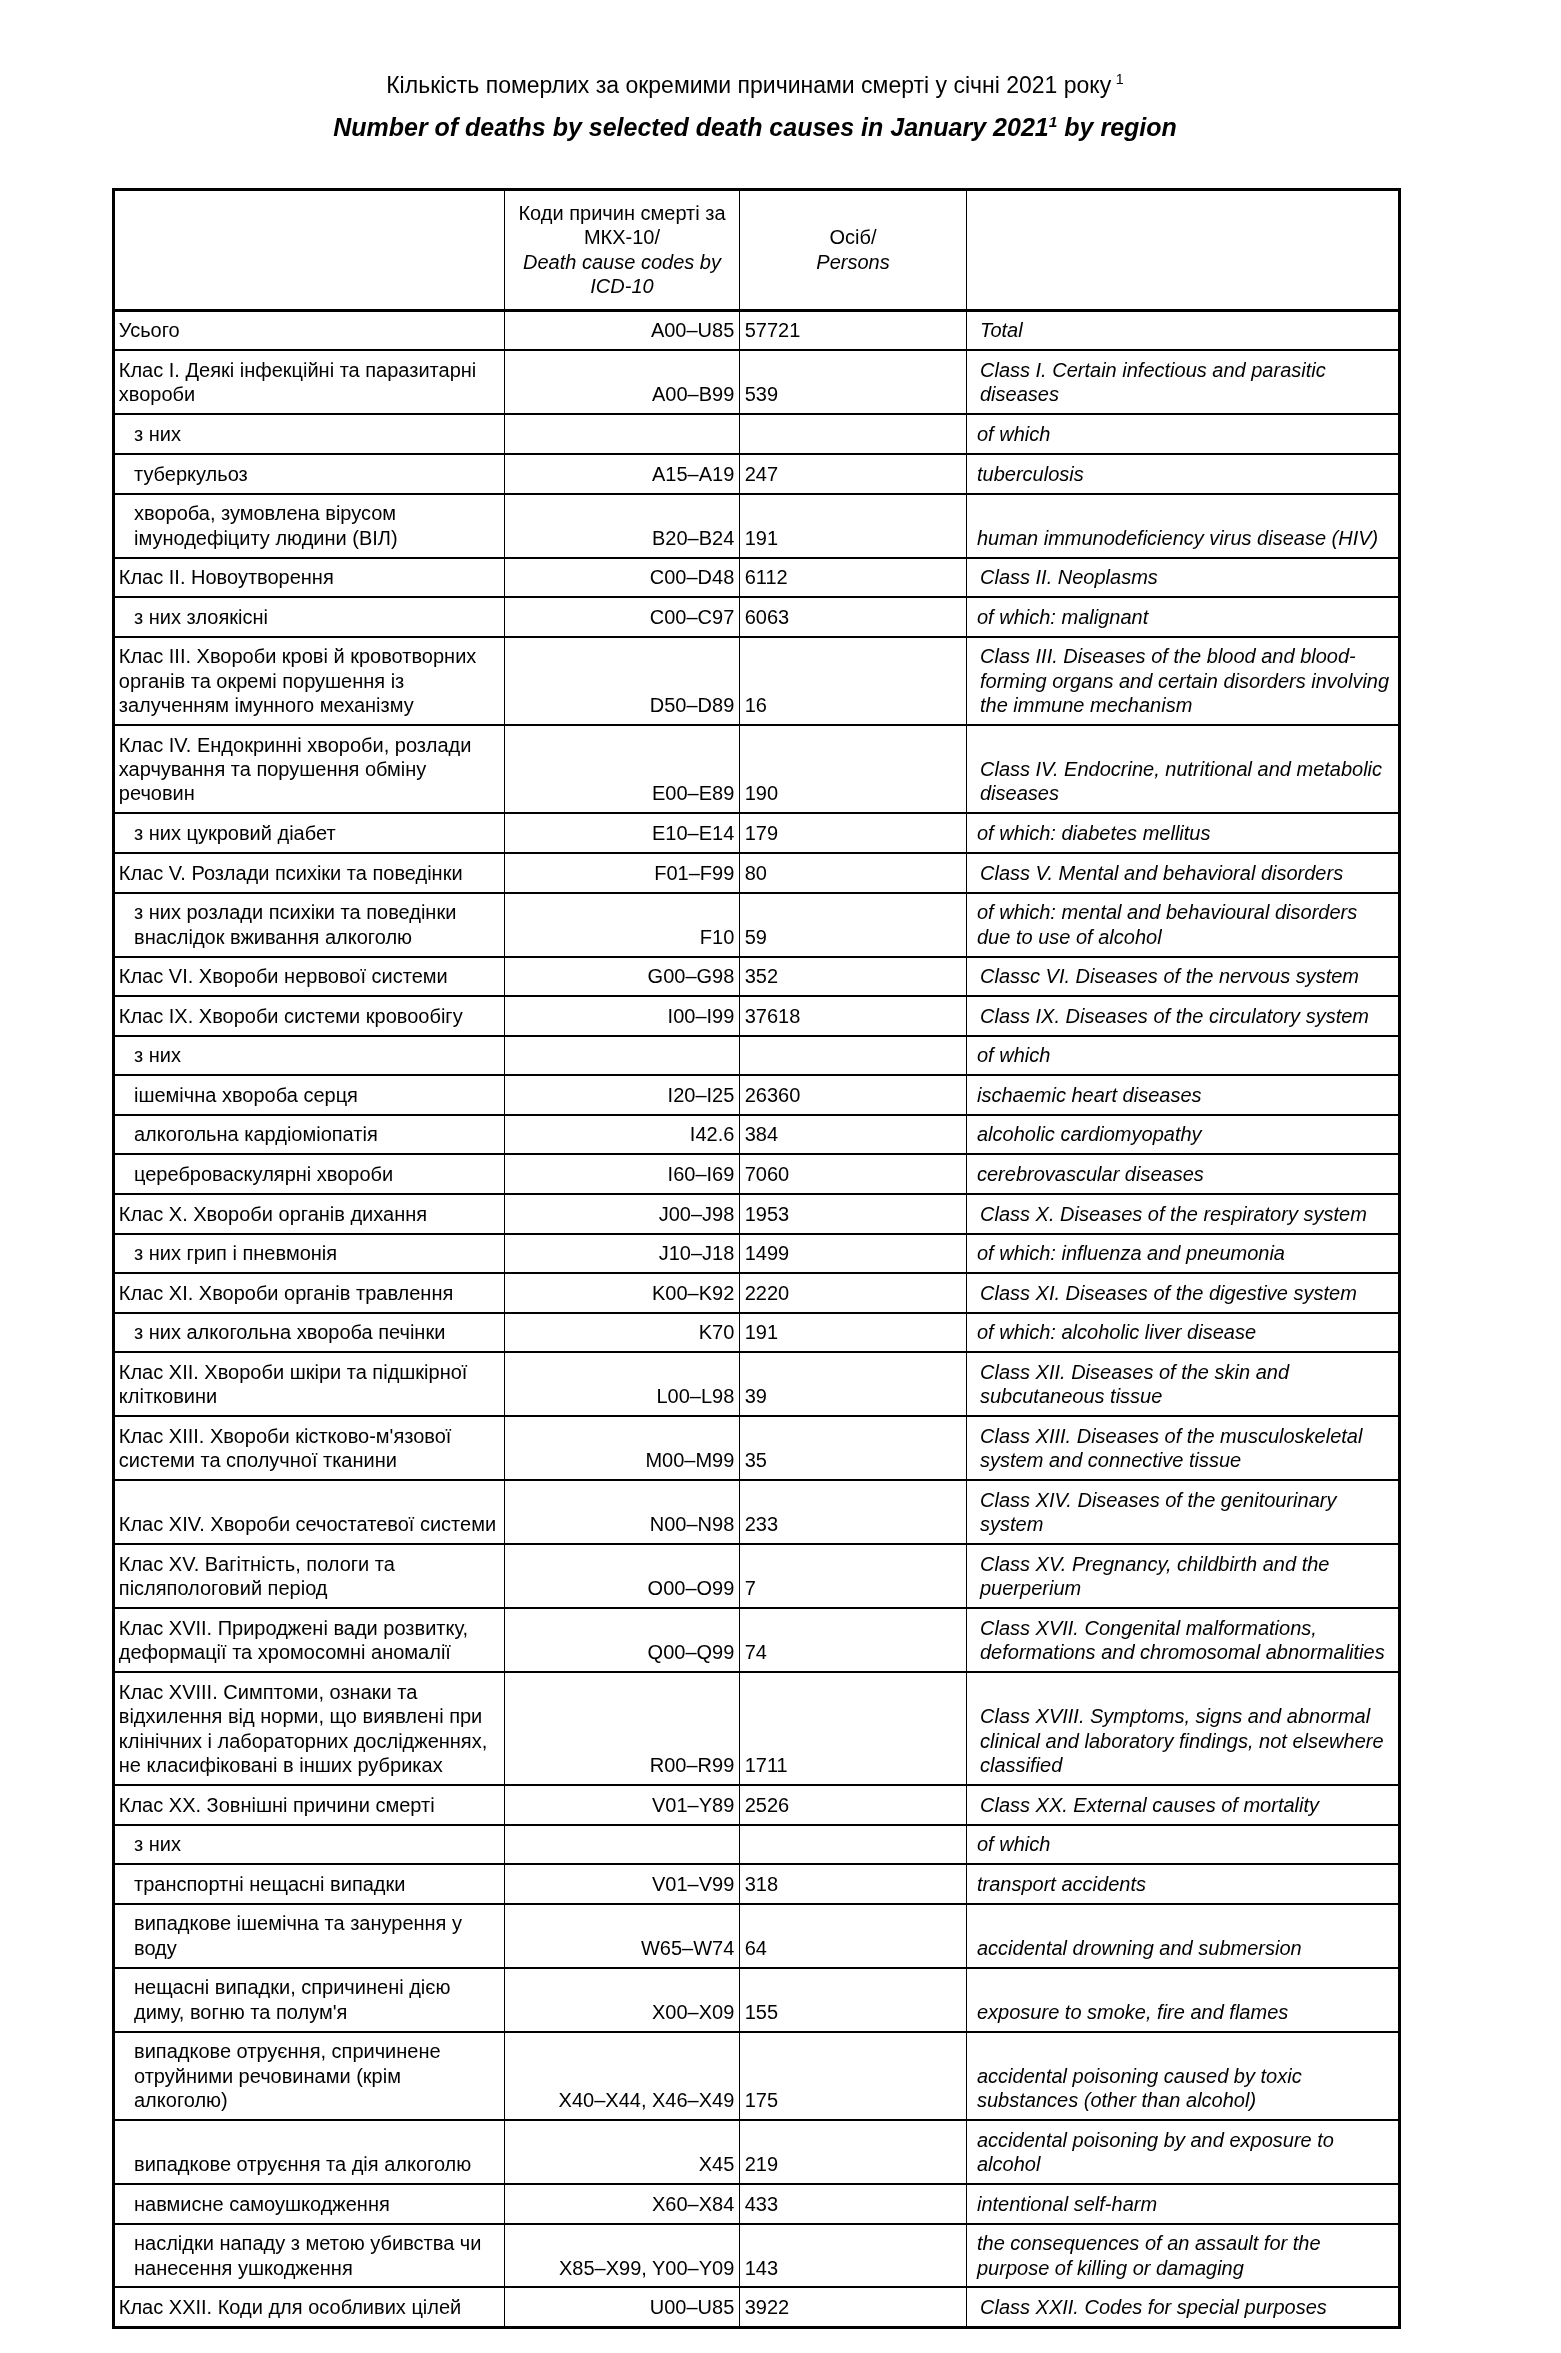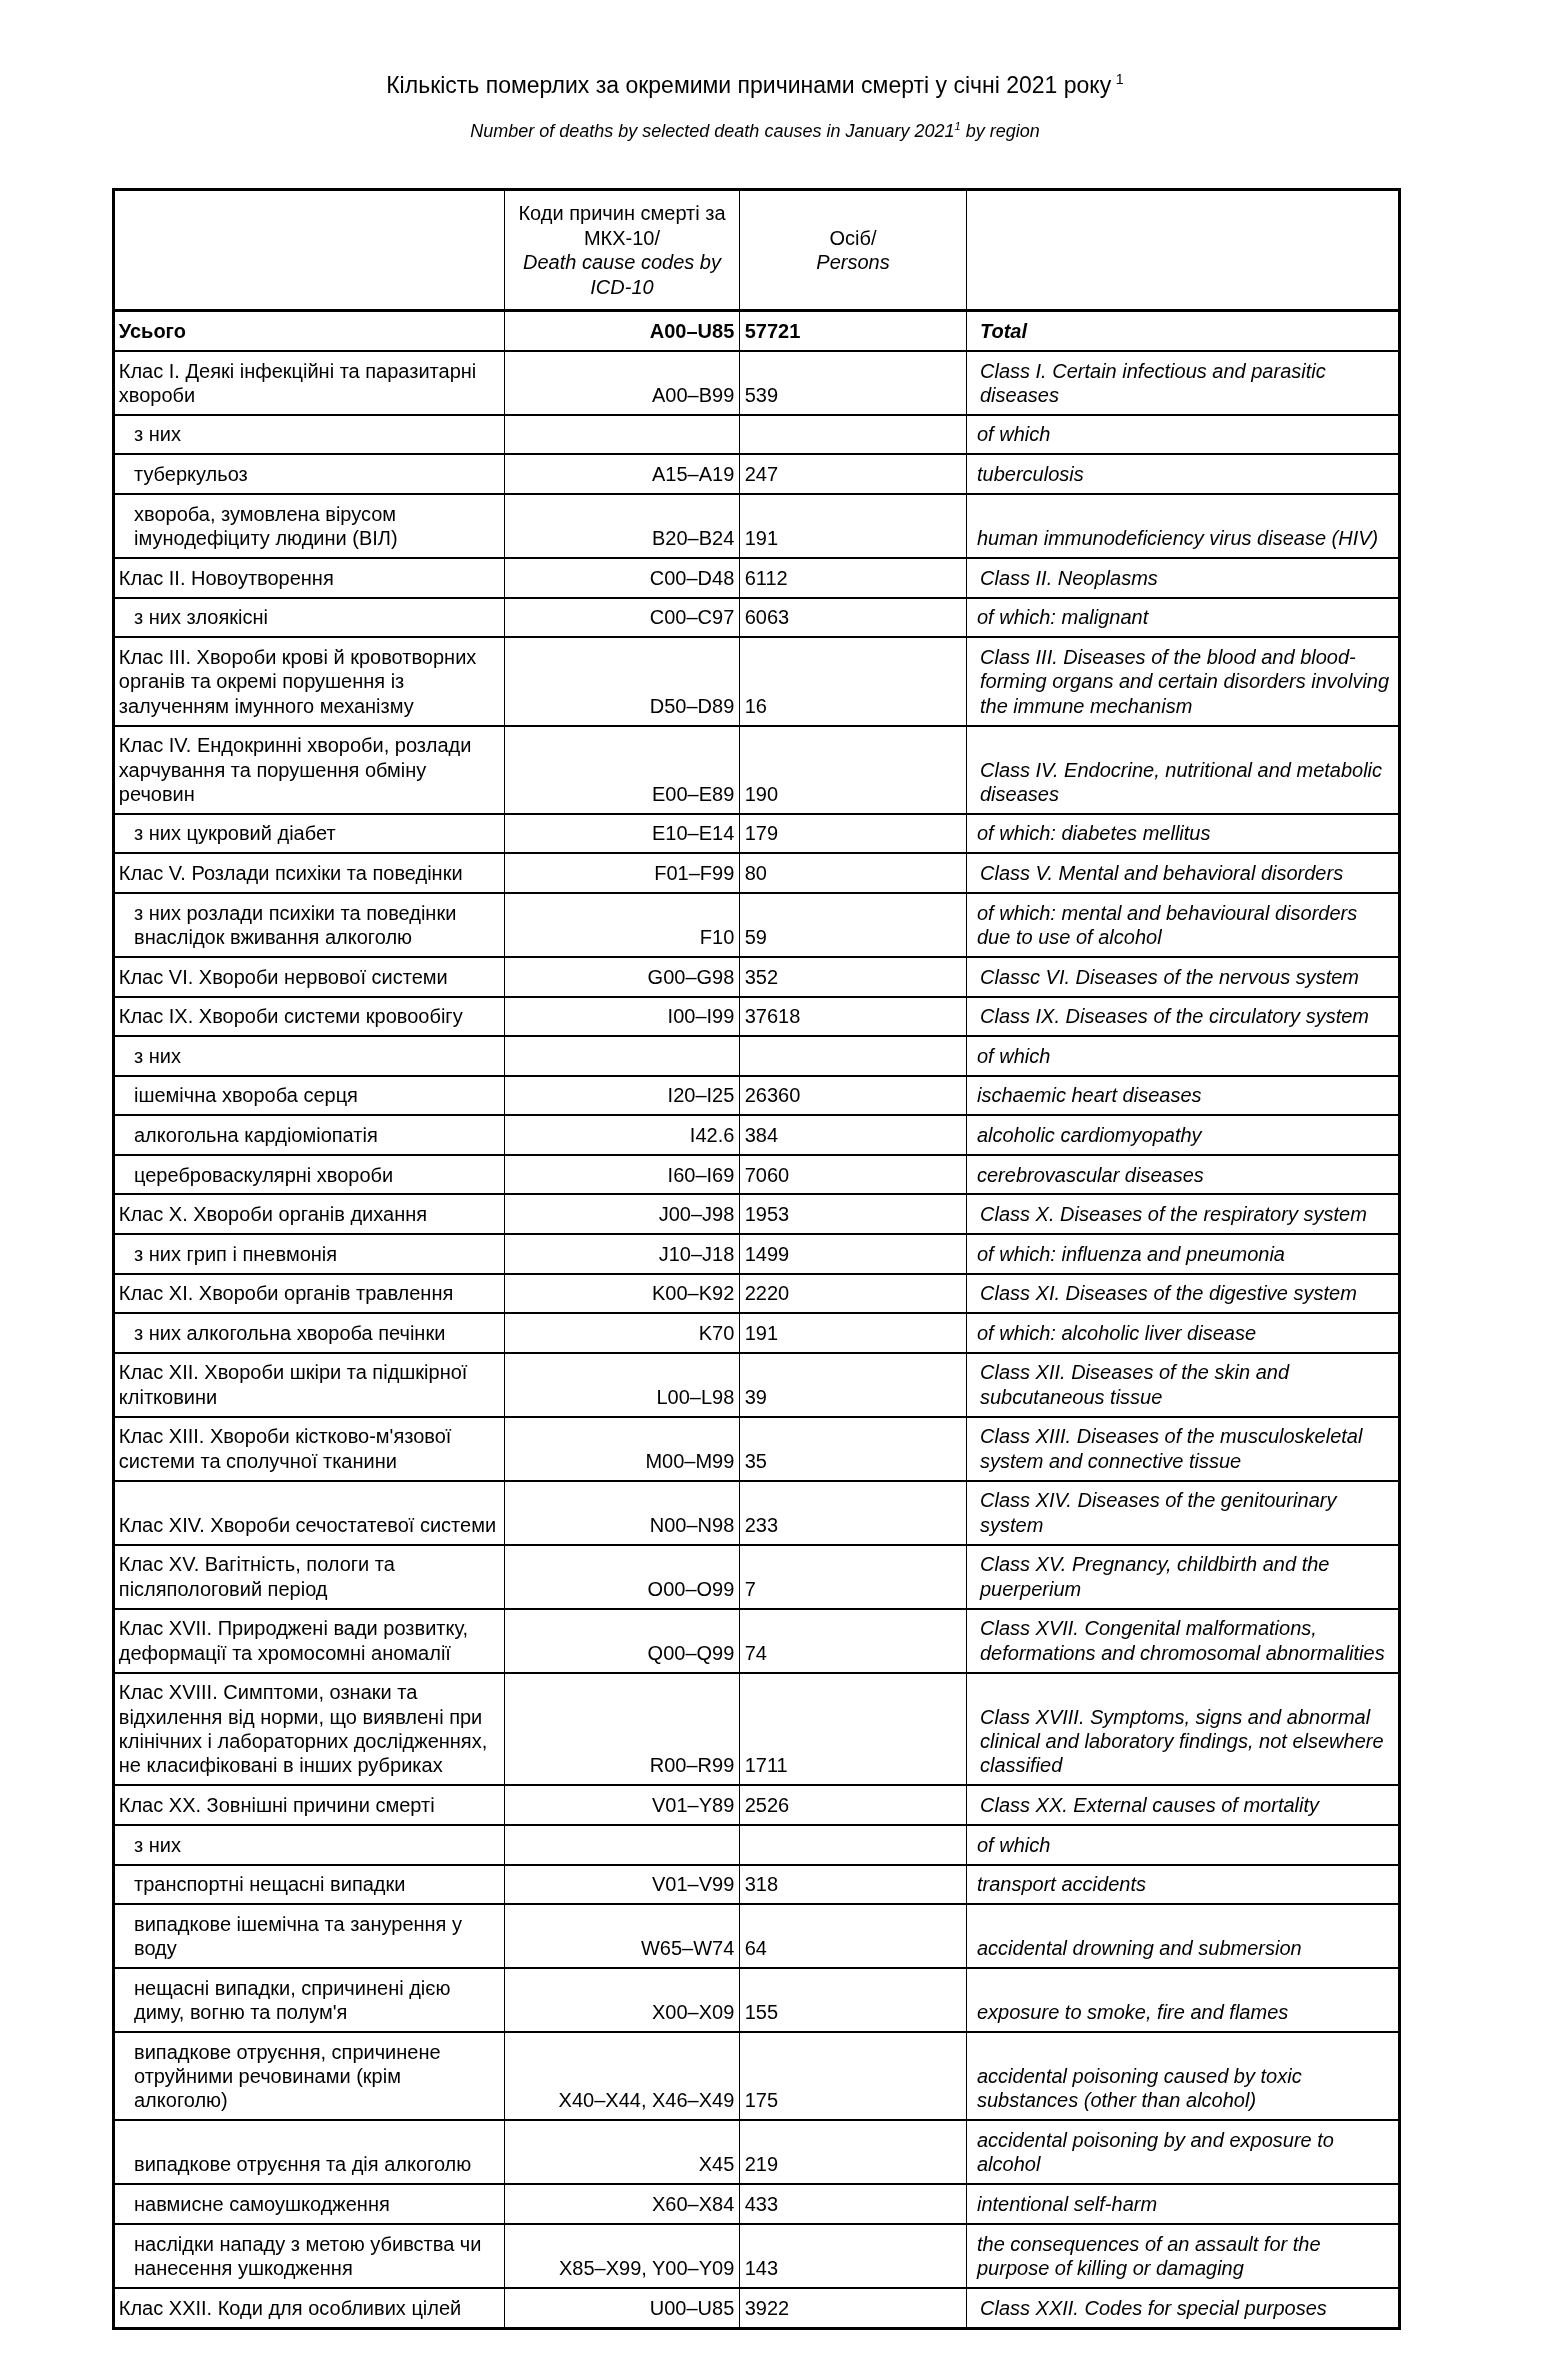--- a/index.html
+++ b/index.html
@@ -22,24 +22,24 @@
   .title-wrap {
     margin-left: 112px;
     width: 1286px;
     text-align: center;
   }
   .title-uk {
     font-weight: normal;
     font-size: 23px;
   }
   .title-en {
-    font-weight: normal;
+    font-weight: bold;
     font-style: italic;
-    font-size: 18px;
-    margin-top: 22px;
+    font-size: 25px;
+    margin-top: 13px;
   }
   sup {
     font-size: 0.62em;
     vertical-align: super;
     line-height: 0;
   }
   .title-uk sup { margin-left: 4.7px; }
   table.deaths {
     border-collapse: collapse;
     table-layout: fixed;
@@ -68,21 +68,21 @@
     border-bottom-width: 3.3px;
   }
   tr.header-row span { display: block; }
   .h-en { font-style: italic; }
   td.c-ua { text-align: left; padding-left: 3.8px; }
   td.c-ua.indent { padding-left: 19px; }
   td.c-code { text-align: right; }
   td.c-val { text-align: left; padding-right: 3.8px; }
   td.c-en { font-style: italic; padding-left: 13px; }
   td.c-en.indent { padding-left: 10px; }
-  td.bold { font-weight: bold; margin-left: 24px; }
+  td.bold { font-weight: normal; margin-left: 24px; }
 </style>
 </head>
 <body>
 
 <div class="page">
 
   <div class="title-wrap">
     <div class="title-uk"><span>Кількість померлих за окремими причинами смерті у січні 2021 року</span><sup>1</sup></div>
     <div class="title-en"><span>Number of deaths by selected death causes in January 2021</span><sup>1</sup><span> by region</span></div>
   </div>

